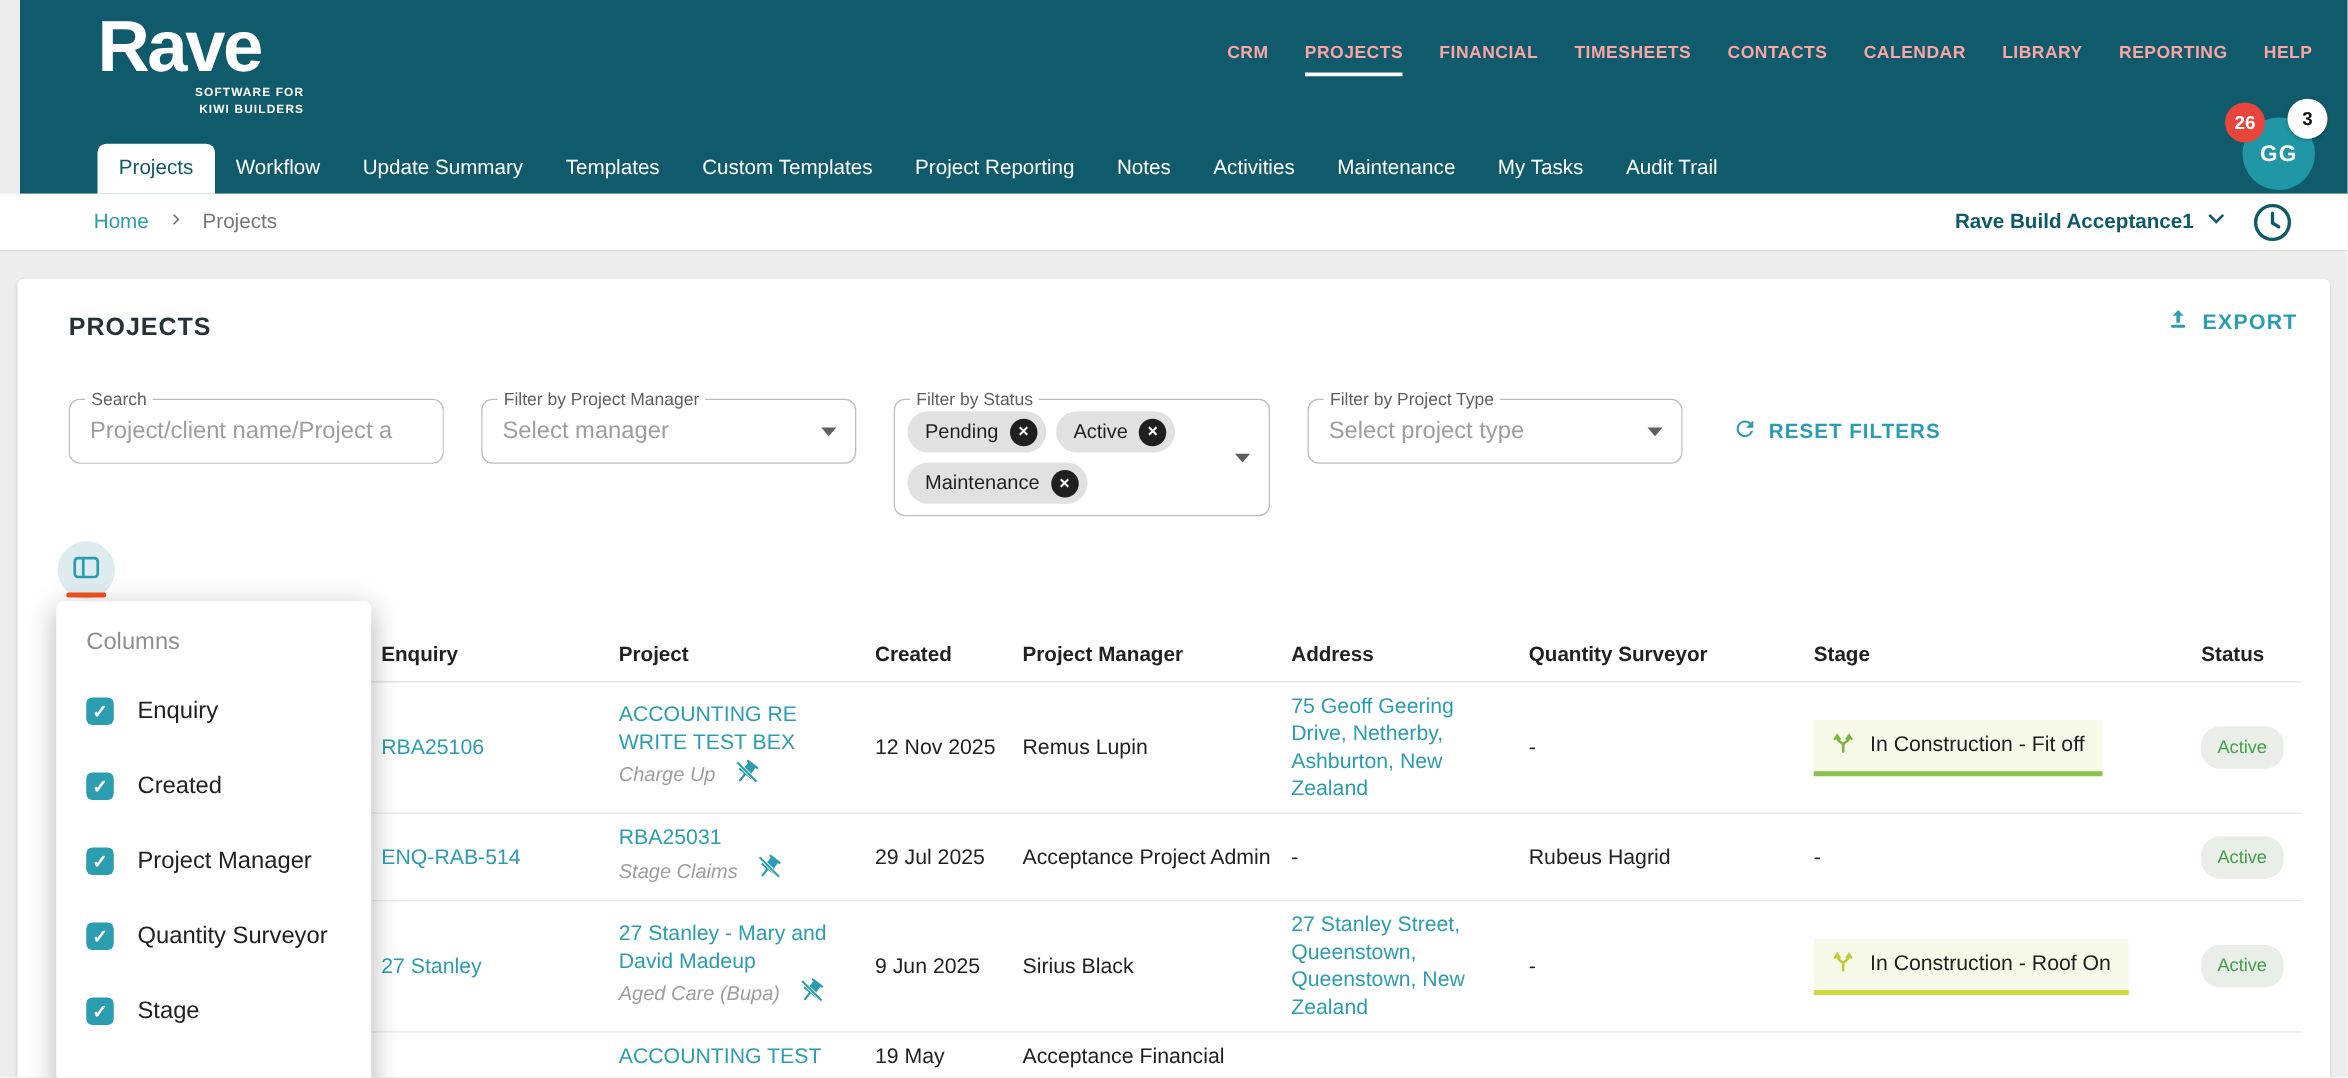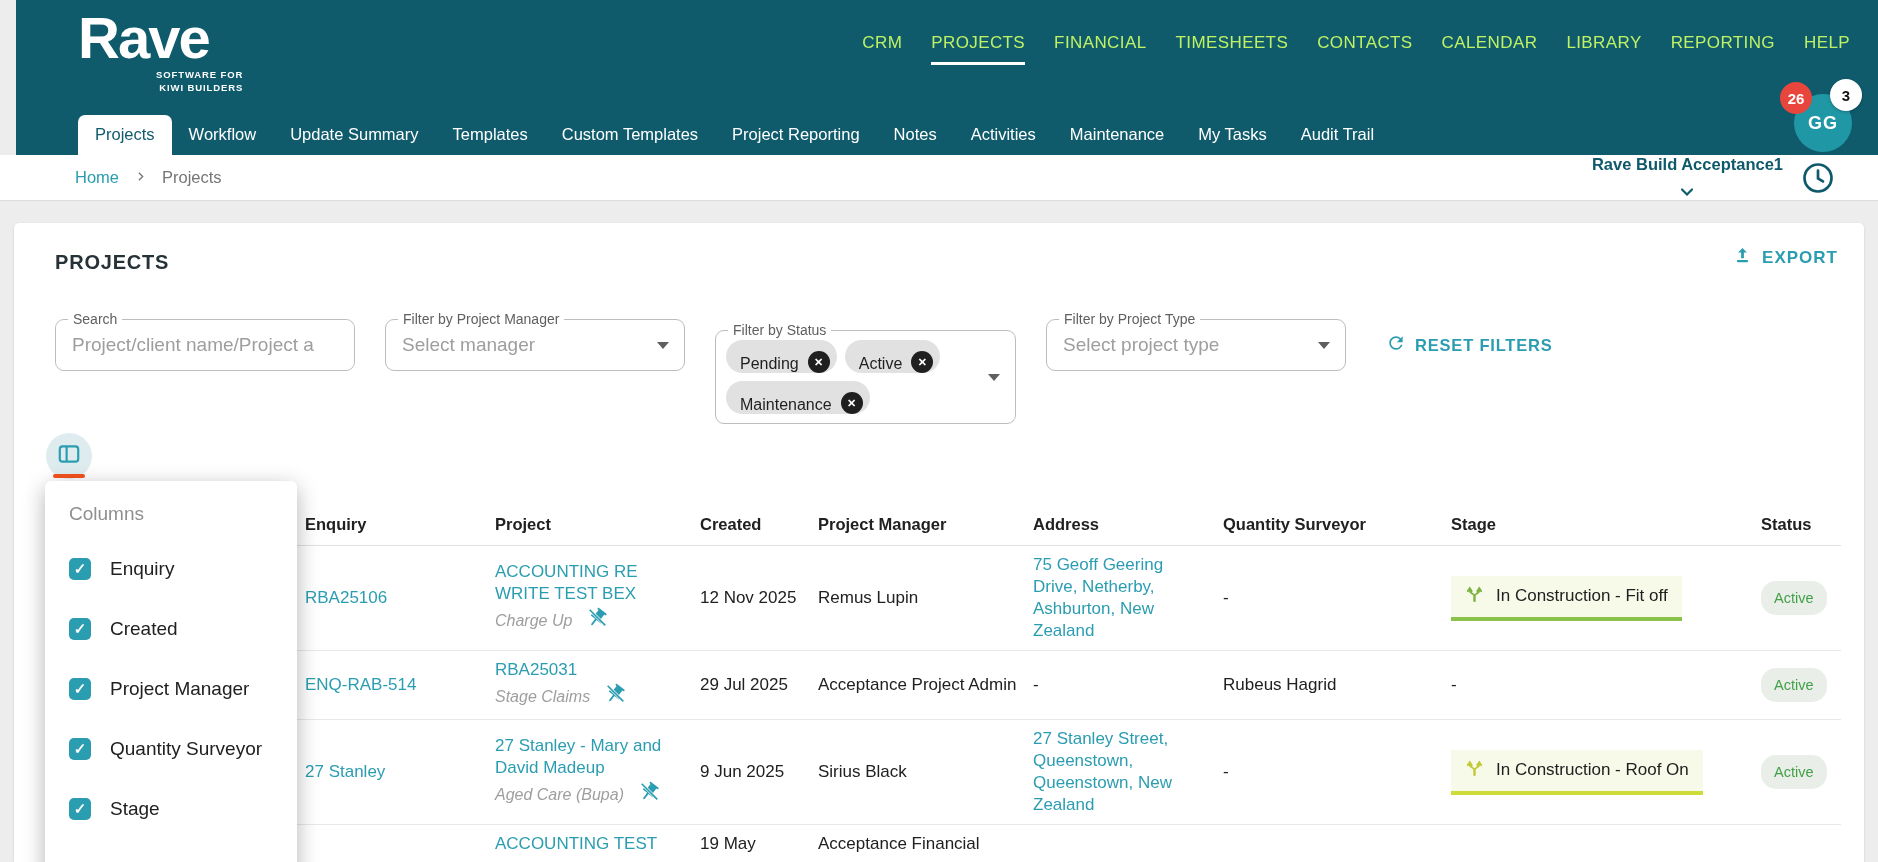--- a/index.html
+++ b/index.html
@@ -5,55 +5,55 @@
   * { box-sizing: border-box; margin: 0; padding: 0; }
   html, body { width: 1878px; height: 862px; overflow: hidden; }
   body { font-family: "Liberation Sans", sans-serif; background: #EDEDED; position: relative; color: #212121; }
 
   
   .app-header { position: absolute; top: 0; left: 0; width: 100%; height: 155px; background: #0F5B6C; margin-left: 16px; }
   .logo { position: absolute; left: 62px; top: 8px; color: #fff; }
   .logo-name { font-size: 58px; font-weight: bold; letter-spacing: -2px; line-height: 1.05; }
   .logo-tagline { margin-left: 78px; font-size: 9.5px; font-weight: bold; letter-spacing: 0.9px; line-height: 1.35; text-align: right; }
   .top-nav { position: absolute; top: 33px; right: 44px; display: flex; gap: 29px; }
-  .top-nav-item { color: #bef264; font-weight: normal; font-size: 17px; letter-spacing: 0.4px; position: relative; cursor: pointer; white-space: nowrap; }
+  .top-nav-item { color: #fca5a5; font-weight: bold; font-size: 14px; letter-spacing: 0.4px; position: relative; cursor: pointer; white-space: nowrap; }
   .top-nav-item.active::after { content: ""; position: absolute; left: 0; right: 0; bottom: -12px; height: 3px; background: #fff; }
   .sub-nav { position: absolute; bottom: 0; left: 62px; display: flex; }
   .sub-nav-tab { color: #fff; font-size: 16.5px; padding: 10px 17px 11px; cursor: pointer; white-space: nowrap; }
   .sub-nav-tab.active { background: #fff; color: #0F5B6C; border-radius: 7px 7px 0 0; }
   .avatar-wrap { position: absolute; top: 82px; right: 32px; width: 82px; height: 70px; }
   .avatar { position: absolute; left: 14px; top: 12px; width: 58px; height: 58px; border-radius: 50%; background: #2097A5; color: #fff; font-weight: bold; font-size: 18px; letter-spacing: 1px; display: flex; align-items: center; justify-content: center; cursor: pointer; }
   .badge { position: absolute; width: 32px; height: 32px; border-radius: 50%; font-size: 15px; font-weight: bold; display: flex; align-items: center; justify-content: center; cursor: pointer; }
   .badge.red { left: 0; top: 0; background: #E8453C; color: #fff; z-index: 2; }
   .badge.white { right: 0; top: -3px; background: #fff; color: #111; z-index: 2; box-shadow: 0 1px 3px rgba(0,0,0,0.25); }
 
   
   .breadcrumb-bar { position: absolute; top: 155px; left: 0; width: 100%; height: 46px; background: #fff; border-bottom: 1px solid #DCDCDC; padding-left: 28px; }
   .breadcrumb { position: absolute; left: 75px; top: 0; height: 100%; display: flex; align-items: center; gap: 15px; font-size: 16.5px; }
   .bc-home { color: #2B9DB1; cursor: pointer; }
   .bc-current { color: #757575; }
-  .account-switcher { position: absolute; right: 95px; top: 0; height: 100%; display: flex; align-items: center; gap: 8px; color: #0E5A6B; font-weight: bold; font-size: 16.5px; cursor: pointer; flex-direction: column; }
+  .account-switcher { position: absolute; right: 95px; top: 0; height: 100%; display: flex; align-items: center; gap: 8px; color: #0E5A6B; font-weight: bold; font-size: 16.5px; cursor: pointer; }
   .clock-btn { position: absolute; right: 42px; top: 5px; width: 36px; height: 36px; cursor: pointer; }
 
   
   .main-card { position: absolute; left: 14px; right: 14px; top: 223px; bottom: 0; background: #fff; border-radius: 5px 5px 0 0; box-shadow: 0 1px 3px rgba(0,0,0,0.12); }
   .page-title { position: absolute; left: 41px; top: 28px; font-size: 20px; font-weight: bold; color: #263238; letter-spacing: 0.8px; }
   .export-btn { position: absolute; right: 26px; top: 22px; display: flex; align-items: center; gap: 9px; color: #2B9DB1; font-weight: bold; font-size: 17px; letter-spacing: 1px; cursor: pointer; }
 
   
   .filters { position: absolute; left: 41px; top: 96px; display: flex; gap: 30px; align-items: flex-start; }
   .field { position: relative; border: 1px solid #BDBDBD; border-radius: 9px; height: 52px; width: 300px; background: #fff; }
   .field-label { position: absolute; top: -9px; left: 12px; background: #fff; padding: 0 5px; font-size: 14px; color: #5F5F5F; white-space: nowrap; }
   .field-value { line-height: 50px; padding: 0 38px 0 16px; font-size: 19px; color: #9E9E9E; white-space: nowrap; overflow: hidden; }
   .field input { border: 0; outline: 0; width: 100%; height: 50px; border-radius: 9px; padding: 0 14px 0 16px; font-size: 19px; font-family: "Liberation Sans", sans-serif; color: #212121; }
   .field input::placeholder { color: #9E9E9E; }
   .field-arrow { position: absolute; right: 15px; top: 50%; margin-top: -3px; width: 0; height: 0; border-left: 6px solid transparent; border-right: 6px solid transparent; border-top: 7px solid #5F5F5F; }
-  .field.status { width: 301px; height: auto; min-height: 52px; padding: 9px 40px 9px 10px; margin-top: 11px; }
+  .field.status { width: 301px; height: auto; min-height: 52px; padding: 9px 40px 9px 10px; }
   .chips { display: flex; flex-wrap: wrap; gap: 8px; }
-  .chip { display: inline-flex; align-items: flex-end; gap: 9px; background: #E1E1E1; border-radius: 17px; height: 33px; padding: 0 7px 0 14px; font-size: 16px; color: #1F1F1F; }
+  .chip { display: inline-flex; align-items: center; gap: 9px; background: #E1E1E1; border-radius: 17px; height: 33px; padding: 0 7px 0 14px; font-size: 16px; color: #1F1F1F; }
   .chip-x { width: 22px; height: 22px; border-radius: 50%; background: #1F1F1F; color: #fff; display: flex; align-items: center; justify-content: center; font-size: 11px; font-weight: bold; cursor: pointer; }
   .reset-btn { display: flex; align-items: center; gap: 9px; color: #2B9DB1; font-weight: bold; font-size: 16.5px; letter-spacing: 0.8px; height: 52px; margin-left: 10px; cursor: pointer; white-space: nowrap; }
 
   
   .columns-btn { position: absolute; left: 32px; top: 210px; width: 46px; height: 46px; border-radius: 50%; background: #DFECEF; display: flex; align-items: center; justify-content: center; cursor: pointer; }
   .columns-active-bar { position: absolute; left: 39px; top: 251px; width: 32px; height: 4px; background: #F4511E; border-radius: 2px; }
 
   
   .table { position: absolute; left: 41px; right: 23px; top: 280px; }
   .thead, .trow { display: grid; grid-template-columns: 250px 190px 205px 118px 215px 190px 228px 310px 1fr; }

